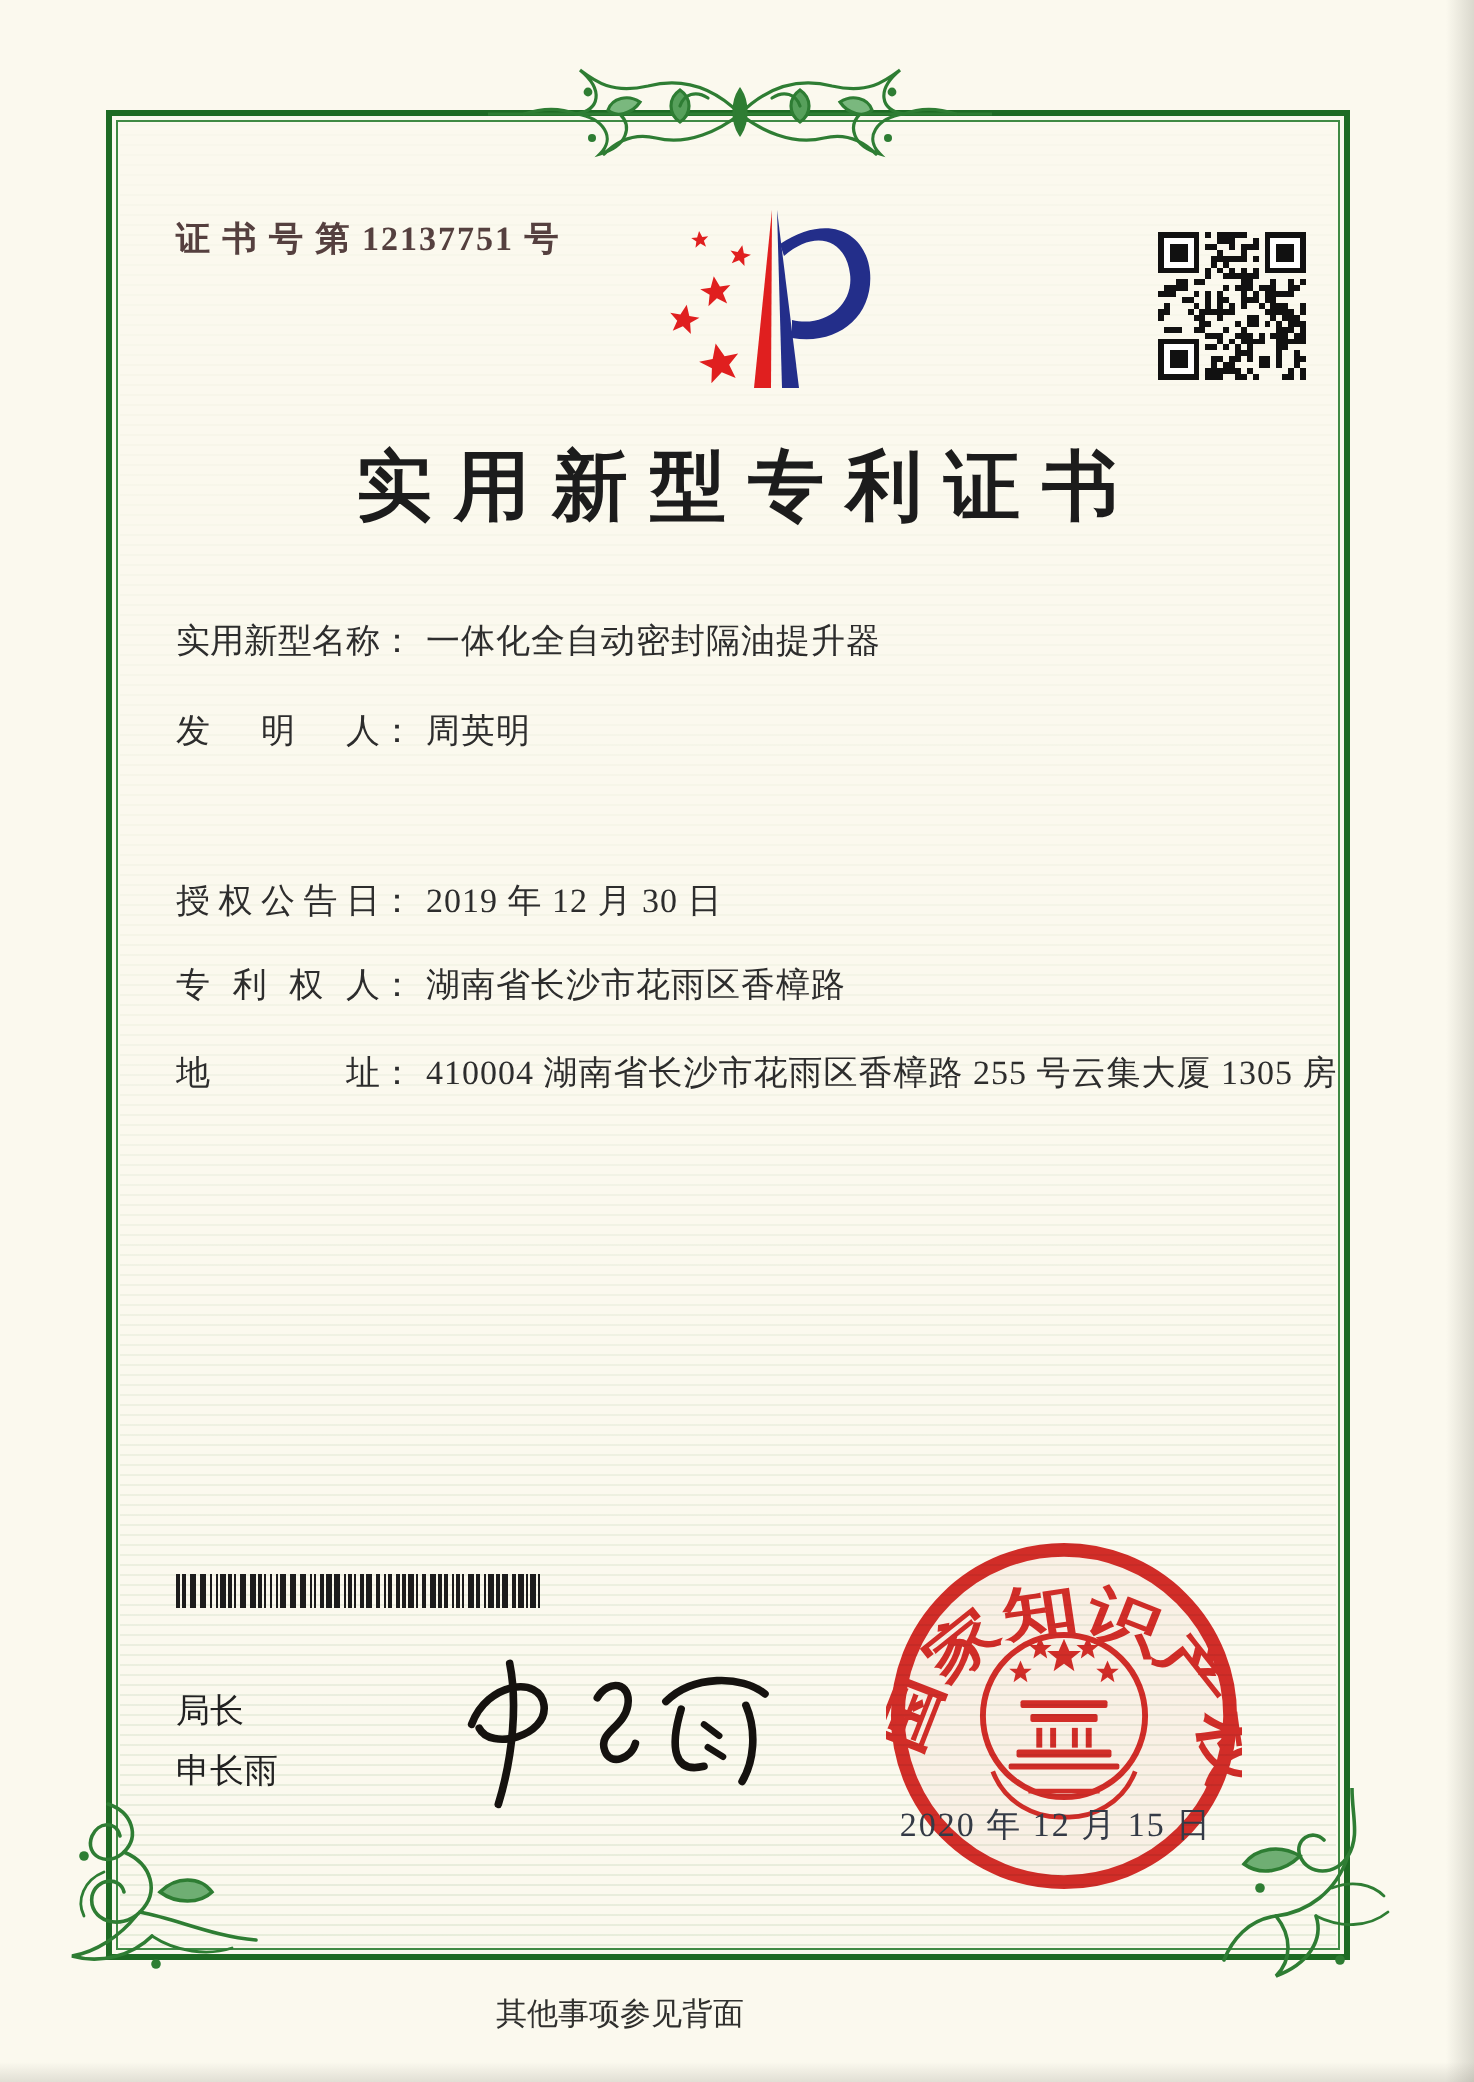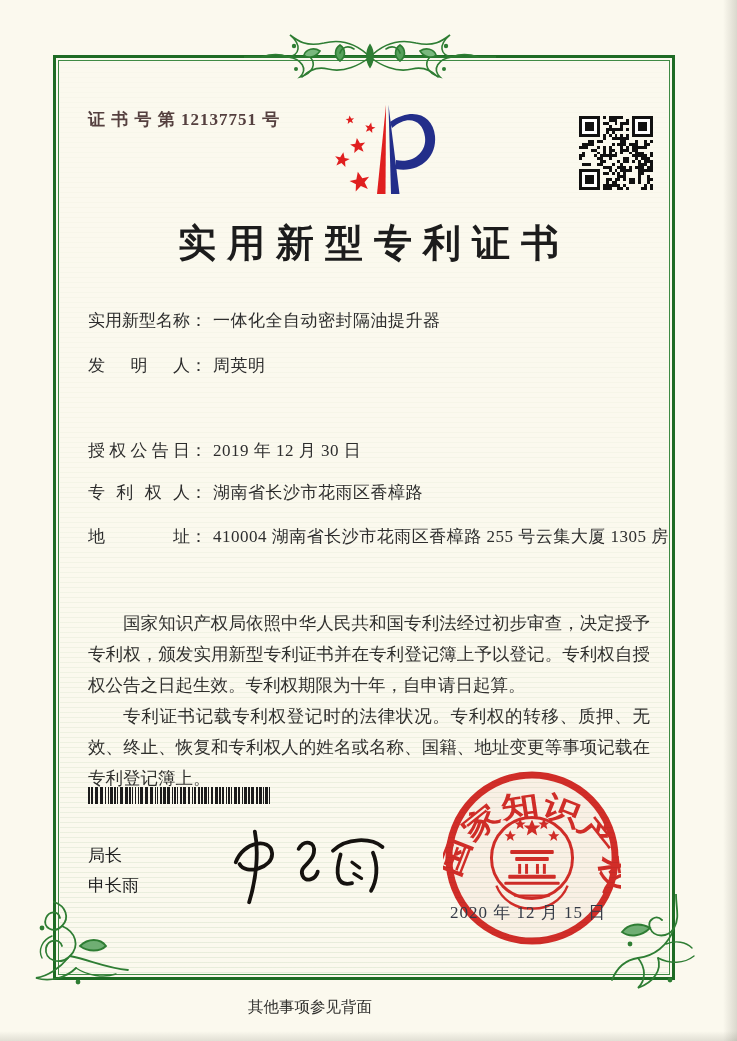--- a/index.html
+++ b/index.html
@@ -367,24 +367,20 @@
   <div class="row" style="top:439px">
     <span class="flabel">授权公告日</span><span class="colon">：</span><span class="fvalue">2019 年 12 月 30 日</span>
   </div>
   <div class="row" style="top:481px">
     <span class="flabel">专利权人</span><span class="colon">：</span><span class="fvalue">湖南省长沙市花雨区香樟路</span>
   </div>
   <div class="row" style="top:525px">
     <span class="flabel">地址</span><span class="colon">：</span><span class="fvalue">410004 湖南省长沙市花雨区香樟路 255 号云集大厦 1305 房</span>
   </div>
 
-  <div class="paras">
-    <p>国家知识产权局依照中华人民共和国专利法经过初步审查，决定授予专利权，颁发实用新型专利证书并在专利登记簿上予以登记。专利权自授权公告之日起生效。专利权期限为十年，自申请日起算。</p>
-    <p>专利证书记载专利权登记时的法律状况。专利权的转移、质押、无效、终止、恢复和专利权人的姓名或名称、国籍、地址变更等事项记载在专利登记簿上。</p>
-  </div>
 
   <div id="barcode" class="barcode"><i style="width:2px;margin-right:1px"></i><i style="width:2px;margin-right:2px"></i><i style="width:3px;margin-right:2px"></i><i style="width:3px;margin-right:2px"></i><i style="width:1px;margin-right:2px"></i><i style="width:1px;margin-right:1px"></i><i style="width:3px;margin-right:1px"></i><i style="width:2px;margin-right:1px"></i><i style="width:1px;margin-right:2px"></i><i style="width:3px;margin-right:2px"></i><i style="width:3px;margin-right:1px"></i><i style="width:2px;margin-right:1px"></i><i style="width:1px;margin-right:2px"></i><i style="width:1px;margin-right:2px"></i><i style="width:1px;margin-right:1px"></i><i style="width:3px;margin-right:2px"></i><i style="width:3px;margin-right:2px"></i><i style="width:3px;margin-right:2px"></i><i style="width:1px;margin-right:1px"></i><i style="width:1px;margin-right:2px"></i><i style="width:2px;margin-right:1px"></i><i style="width:3px;margin-right:1px"></i><i style="width:3px;margin-right:2px"></i><i style="width:1px;margin-right:1px"></i><i style="width:2px;margin-right:1px"></i><i style="width:1px;margin-right:2px"></i><i style="width:2px;margin-right:1px"></i><i style="width:3px;margin-right:2px"></i><i style="width:2px;margin-right:2px"></i><i style="width:1px;margin-right:1px"></i><i style="width:2px;margin-right:2px"></i><i style="width:2px;margin-right:1px"></i><i style="width:2px;margin-right:1px"></i><i style="width:3px;margin-right:1px"></i><i style="width:1px;margin-right:2px"></i><i style="width:2px;margin-right:2px"></i><i style="width:3px;margin-right:1px"></i><i style="width:2px;margin-right:1px"></i><i style="width:2px;margin-right:2px"></i><i style="width:1px;margin-right:1px"></i><i style="width:2px;margin-right:1px"></i><i style="width:1px;margin-right:2px"></i><i style="width:3px;margin-right:1px"></i><i style="width:2px;margin-right:2px"></i><i style="width:1px;margin-right:1px"></i><i style="width:3px;margin-right:1px"></i><i style="width:2px;margin-right:1px"></i><i style="width:3px;margin-right:2px"></i><i style="width:2px;margin-right:1px"></i><i style="width:3px;margin-right:1px"></i><i style="width:1px;margin-right:1px"></i><i style="width:3px;margin-right:1px"></i><i style="width:1px;margin-right:1px"></i></div>
 
   <div class="official">
     <div>局长</div>
     <div>申长雨</div>
   </div>
 
   <svg class="signature" viewBox="0 0 210 88">
     <g stroke="#15120f" fill="none" stroke-width="4" stroke-linecap="round" stroke-linejoin="round">

